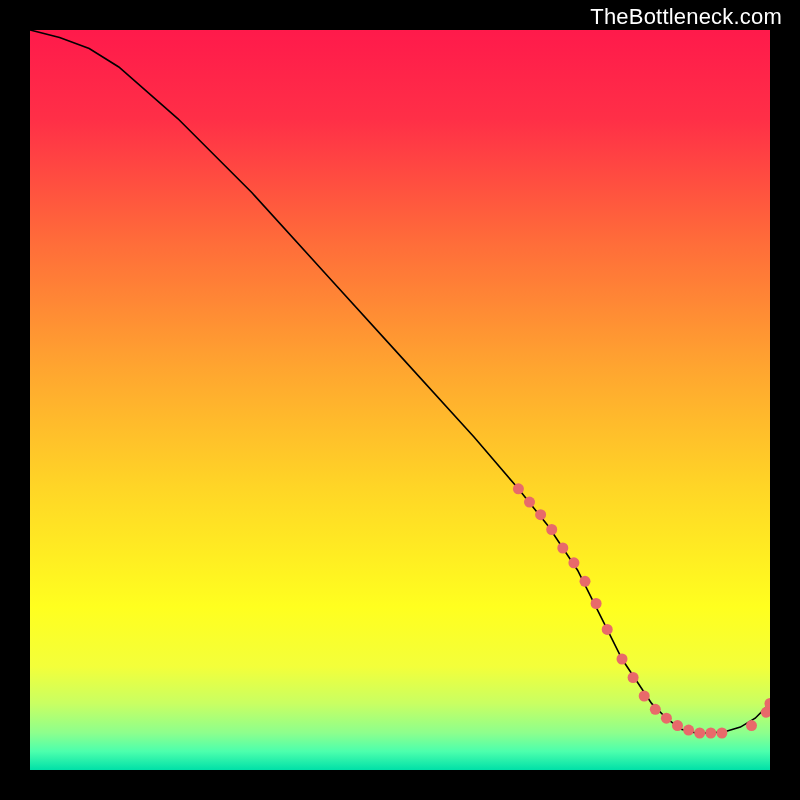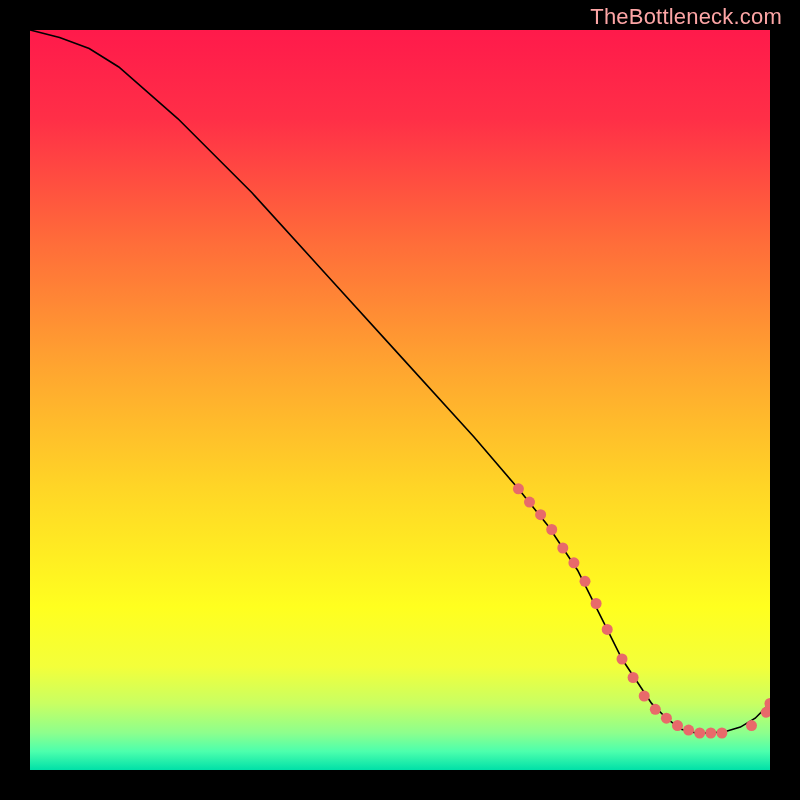--- a/index.html
+++ b/index.html
@@ -14,21 +14,21 @@
   .stage {
     position: relative;
     width: 800px;
     height: 800px;
   }
   .watermark {
     position: absolute;
     top: 4px;
     right: 18px;
     font-size: 22px;
-    color: #fca5a5;
+    color: #ffffff;
     font-weight: 400;
     letter-spacing: 0.2px;
     user-select: none;
   }
   svg.plot {
     position: absolute;
     left: 30px;
     top: 30px;
   }
 </style>

